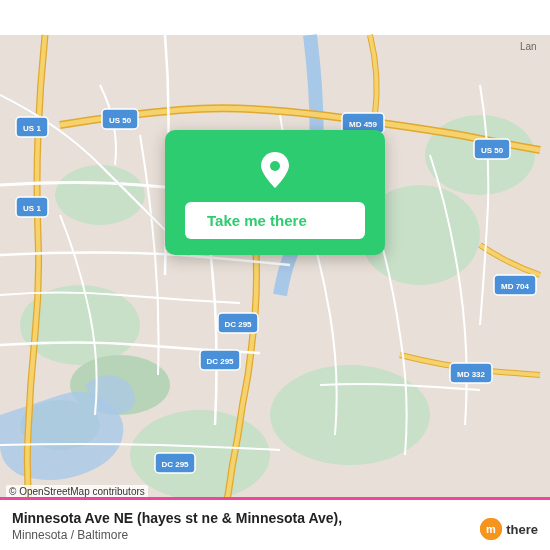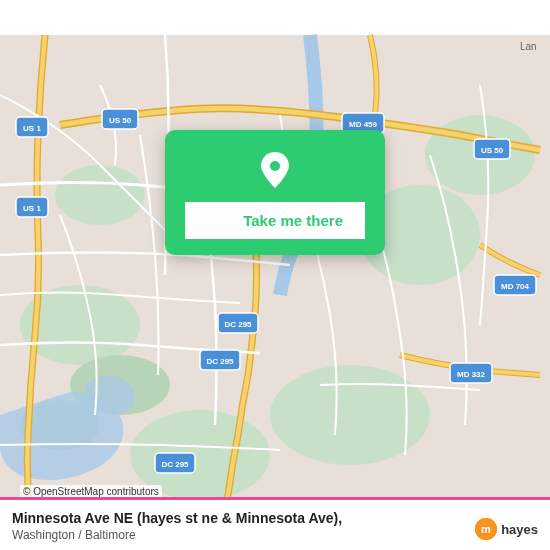--- a/index.html
+++ b/index.html
@@ -43,27 +43,27 @@
     #map-pin-icon {
       width: 44px;
       height: 44px;
       margin-bottom: 10px;
     }
 
     #take-me-button {
       background: white;
       color: #2ecc71;
       border: none;
-      border-radius: 0;
+      border-radius: 6px;
       padding: 10px 22px;
       font-size: 15px;
       font-weight: bold;
       cursor: pointer;
       width: 100%;
-      text-align: right;
+      text-align: left;
     }
 
     
     #bottom-bar {
       position: absolute;
       bottom: 0;
       left: 0;
       width: 100%;
       background: white;
       padding: 10px 12px 8px;
@@ -103,21 +103,21 @@
 
     #moovit-logo-text {
       font-size: 13px;
       font-weight: bold;
       color: #333;
     }
 
     #osm-attribution {
       position: absolute;
       bottom: 52px;
-      left: 20px;
+      left: 6px;
       font-size: 10px;
       color: #333;
       background: rgba(255,255,255,0.8);
       padding: 1px 3px;
       border-radius: 2px;
     }
   </style>
 </head>
 <body>
 
@@ -228,26 +228,26 @@
 
     <button id="take-me-button">Take me there</button>
   </div>
 
   <div id="osm-attribution">
     <span>© OpenStreetMap contributors</span>
   </div>
 
   <div id="bottom-bar">
     <div id="location-title">Minnesota Ave NE (hayes st ne &amp; Minnesota Ave),</div>
-    <div id="location-subtitle">Washington / Baltimore</div>
+    <div id="location-subtitle">Minnesota / Baltimore</div>
 
     <div id="moovit-logo">
       <div id="moovit-logo-icon">
         <svg viewBox="0 0 22 22" width="22" height="22">
           <circle cx="11" cy="11" r="11" fill="#f7941d"></circle>
           <text x="11" y="15" text-anchor="middle" font-size="11" fill="white" font-weight="bold">m</text>
         </svg>
       </div>
-      <span id="moovit-logo-text">hayes</span>
+      <span id="moovit-logo-text">there</span>
     </div>
   </div>
 
 </div>
 
 </body></html>

